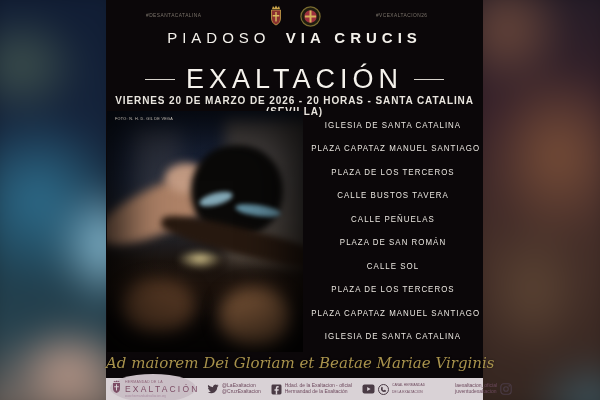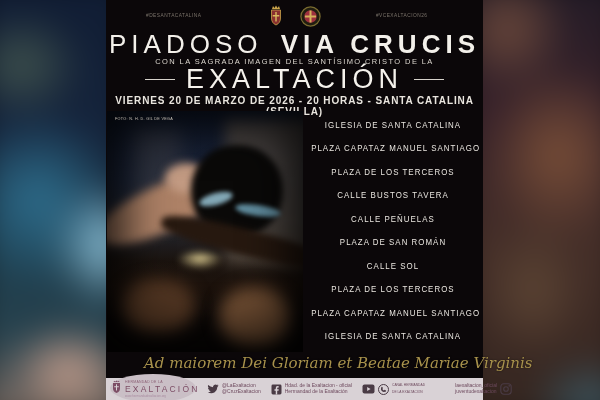--- a/index.html
+++ b/index.html
@@ -35,21 +35,21 @@
 
   .hashtag { position:absolute; top:12px; font-size:6px; letter-spacing:.6px;
              color:#7c746b; transform:scale(.8); }
   .hashtag.left  { left:40px;  transform-origin:left center; }
   .hashtag.right { right:56px; transform-origin:right center; }
 
   .emblems { position:absolute; top:4px; left:0; width:100%; height:28px;
              display:flex; justify-content:center; align-items:center; gap:16px; }
 
   .title { position:absolute; top:29px; width:100%; text-align:center;
-           font-size:26px; letter-spacing:5px; color:#f3f0ea; white-space:nowrap; }
+           font-size:15px; letter-spacing:5px; color:#f3f0ea; white-space:nowrap; }
   .title .w1 { font-weight:300; }
   .title .w2 { font-weight:700; margin-left:6px; }
 
   .subtitle { position:absolute; top:57px; width:100%; text-align:center;
               font-size:7.5px; letter-spacing:1.4px; color:#ddd8d0; }
 
   .mainname-row { position:absolute; top:63px; width:100%; height:32px;
                   display:flex; align-items:center; justify-content:center; gap:11px; }
   .dash { width:30px; height:1px; background:#d6d2cb; }
   .mainname { font-size:27px; letter-spacing:5px; font-weight:400; color:#f5f2ec;
@@ -95,21 +95,21 @@
   .route { position:absolute; left:197px; top:0; right:0; bottom:0;
            display:flex; flex-direction:column; justify-content:space-between;
            padding:9px 2px 11px; }
   .station { text-align:center; font-size:8.5px; letter-spacing:1.1px; color:#ebe7e1;
              white-space:nowrap; transform:scaleX(.93); }
 
   
   .motto { position:absolute; top:350px; width:100%; height:26px; line-height:26px;
            text-align:left; font-family:"DejaVu Serif", serif; font-style:italic;
            font-size:15px; color:#a8924c; text-shadow:0 0 2px rgba(0,0,0,.6);
-           white-space:nowrap;padding-left:38px; }
+           white-space:nowrap; }
 
   
   .footer { position:absolute; left:0; top:378px; width:377px; height:22px;
             background:#d9d2d6; color:#7d4e66; display:flex; align-items:center;
             padding:0 5px; z-index:4; }
   .medallion { position:absolute; left:4px; top:-4px; width:86px; height:28px;
                background:#cabfc6; border-radius:50%; }
   .brand { position:relative; display:flex; align-items:center; gap:3px; width:96px; flex:0 0 auto; }
   .brand-txt { display:flex; flex-direction:column; line-height:1; }
   .brand-top { font-size:6px; transform:scale(.58); transform-origin:left center;
@@ -156,21 +156,20 @@
           <path d="M9.5 4.5 h2 v5 h4.5 v2 h-4.5 v5 h-2 v-5 H5 v-2 h4.5 Z" fill="#d4b05a"></path>
         </svg>
       </span>
     </div>
 
     <div class="title">
       <span class="w1">PIADOSO</span>
       <span class="w2">VIA CRUCIS</span>
     </div>
 
-    <div class="subtitle">CON LA SAGRADA IMAGEN DEL SANTÍSIMO CRISTO DE LA</div>
 
     <div class="mainname-row">
       <span class="dash"></span>
       <span class="mainname">EXALTACIÓN</span>
       <span class="dash"></span>
     </div>
 
     <div class="dateline">VIERNES 20 DE MARZO DE 2026 - 20 HORAS - SANTA CATALINA (SEVILLA)</div>
 
     <div class="content">

